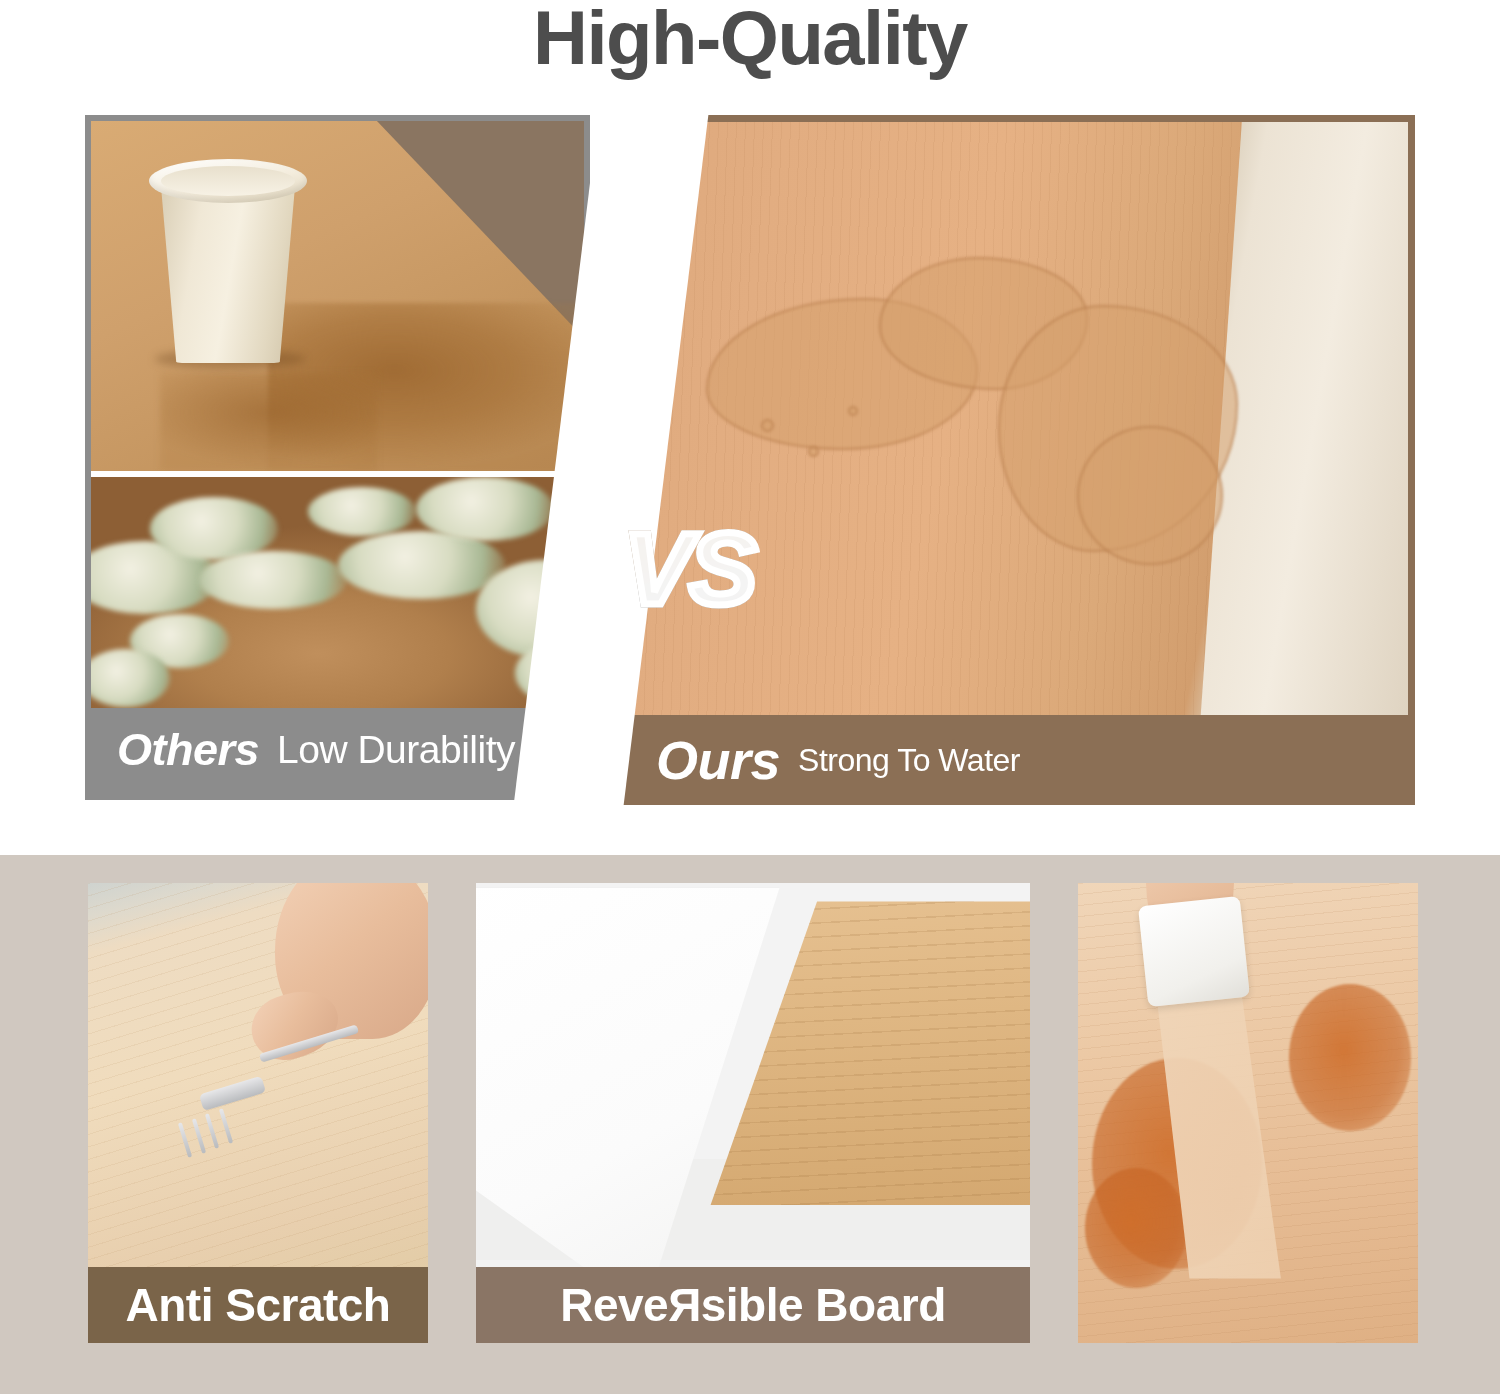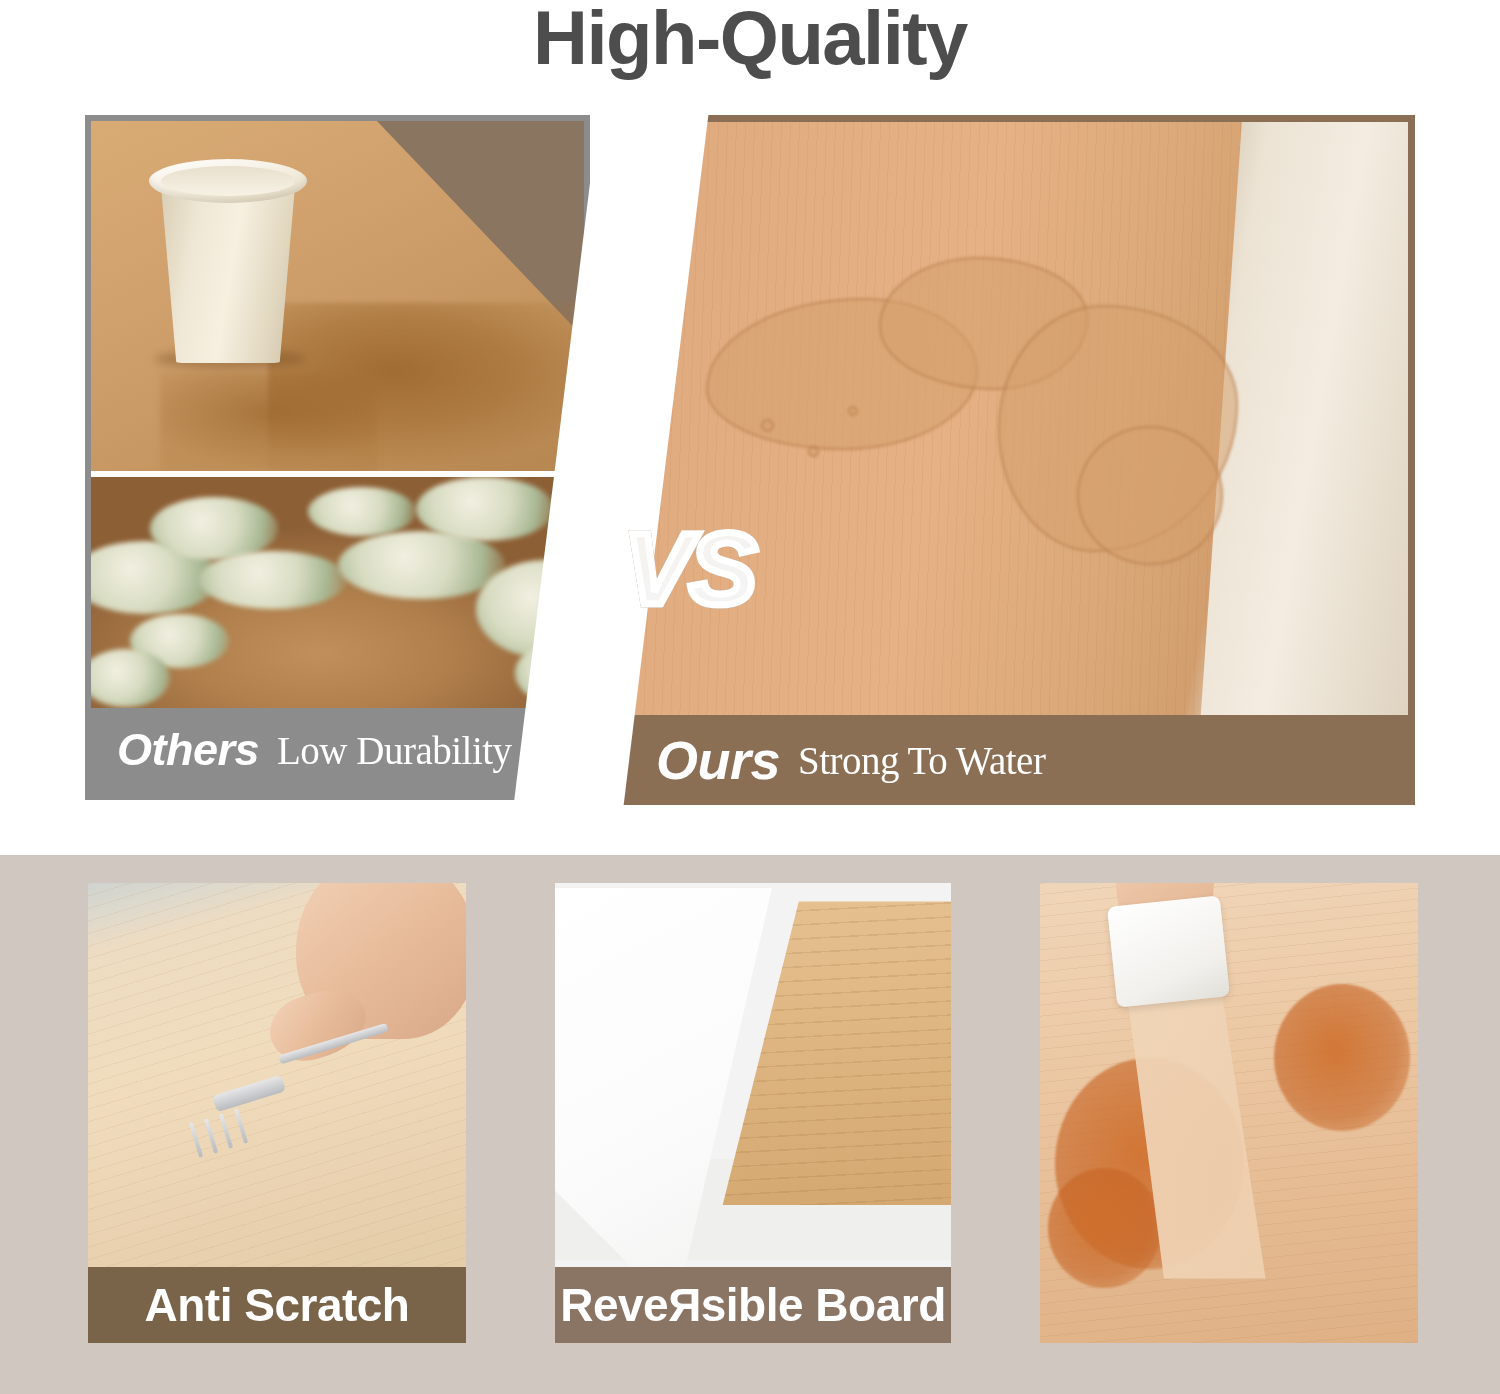--- a/index.html
+++ b/index.html
@@ -159,21 +159,20 @@
     font-weight: bold;
     font-style: italic;
     letter-spacing: -0.5px;
   }
   .label-light {
     color: #ffffff;
     font-size: 39px;
     font-weight: normal;
     margin-left: 18px;
     letter-spacing: -0.5px;
-    font-family: Liberation Serif, serif;
   }
 
   
   #ours-column {
     position: absolute;
     left: 612px; top: 20px;
     width: 803px;
     height: 690px;
     background: #8b6f55;
     box-sizing: border-box;
@@ -215,21 +214,21 @@
     width: 100%;
     height: 90px;
     background: #8b6f55;
     display: flex;
     align-items: center;
     white-space: nowrap;
     padding-left: 44px;
     box-sizing: border-box;
   }
   #ours-label .label-strong { font-size: 54px; }
-  #ours-label .label-light { font-size: 39px; }
+  #ours-label .label-light { font-size: 32px; }
 
   
   #divider {
     position: absolute;
     left: 556px; top: 0;
     width: 110px; height: 730px;
     background: #ffffff;
     transform: skewX(-7deg);
     pointer-events: none;
   }
@@ -270,22 +269,22 @@
     height: 460px;
     display: flex;
     justify-content: space-between;
   }
   .feature-card {
     position: relative;
     height: 100%;
     overflow: hidden;
     background: #ffffff;
   }
-  .feature-card.narrow { width: 378px; }
-  .feature-card.wide   { width: 396px; }
+  .feature-card.narrow { width: 340px; }
+  .feature-card.wide   { width: 554px; }
   .feature-photo {
     position: absolute;
     left: 0; top: 0;
     width: 100%; height: 100%;
   }
   .feature-bar {
     position: absolute;
     left: 0; bottom: 0;
     width: 100%;
     height: 76px;

